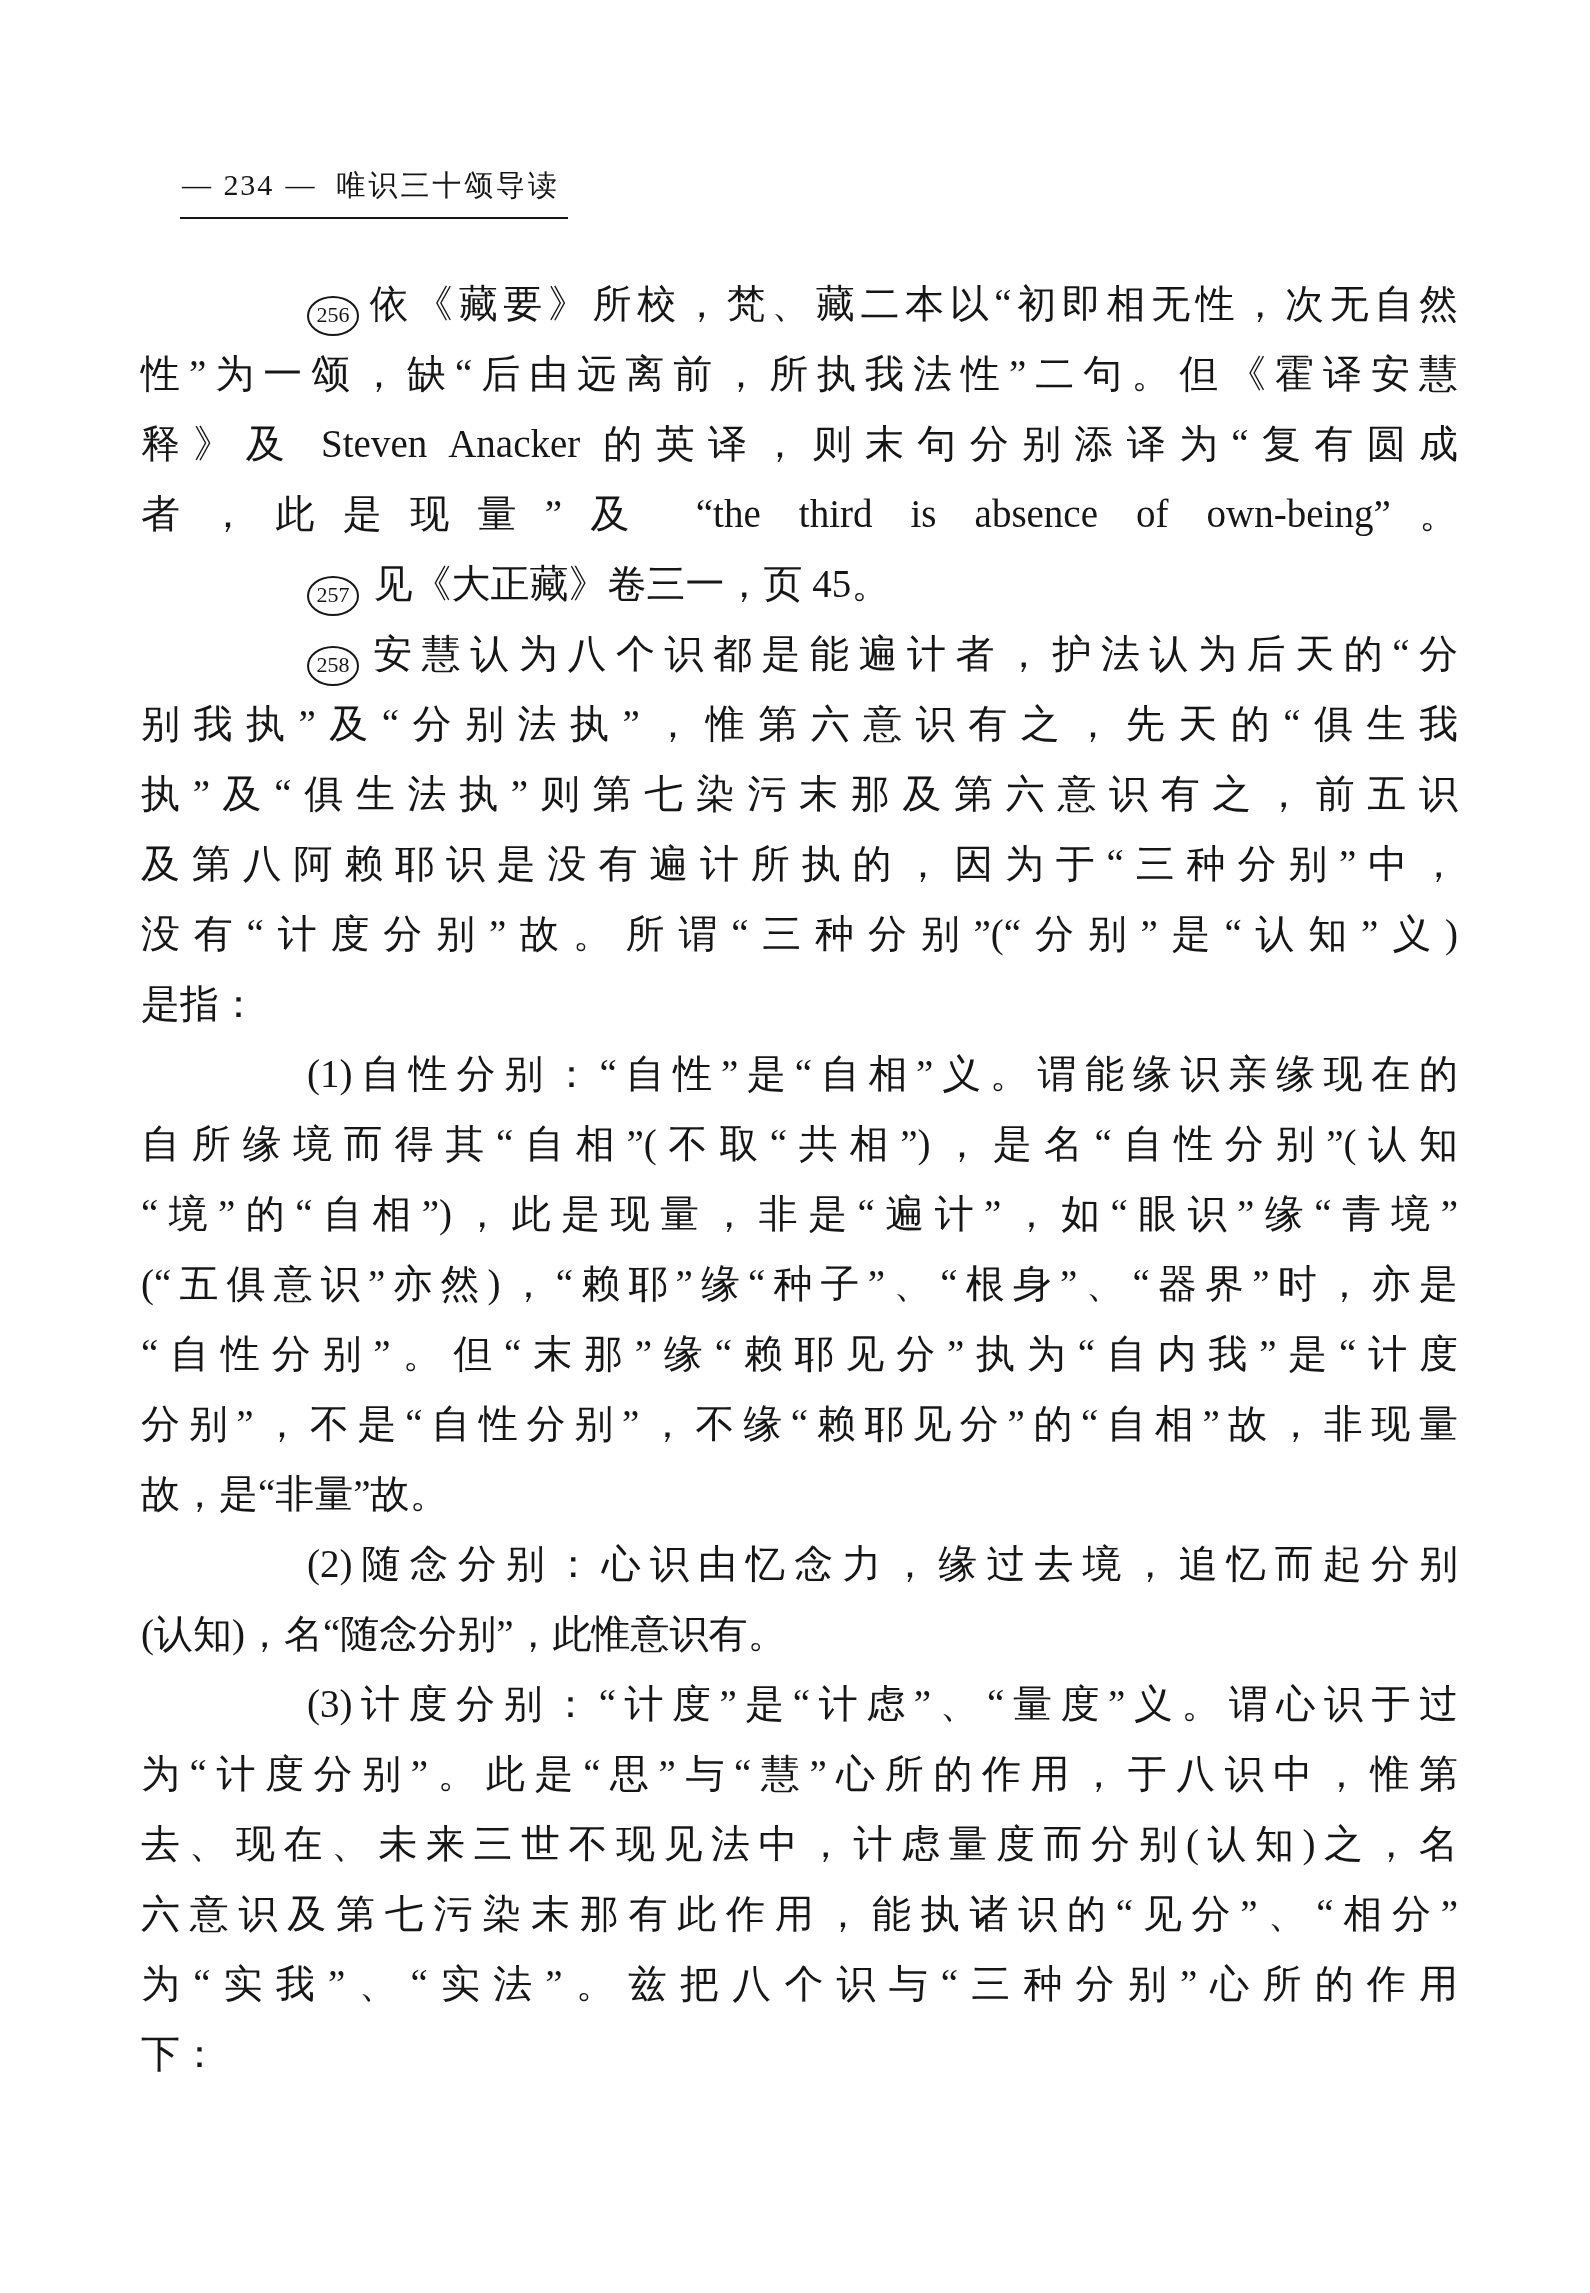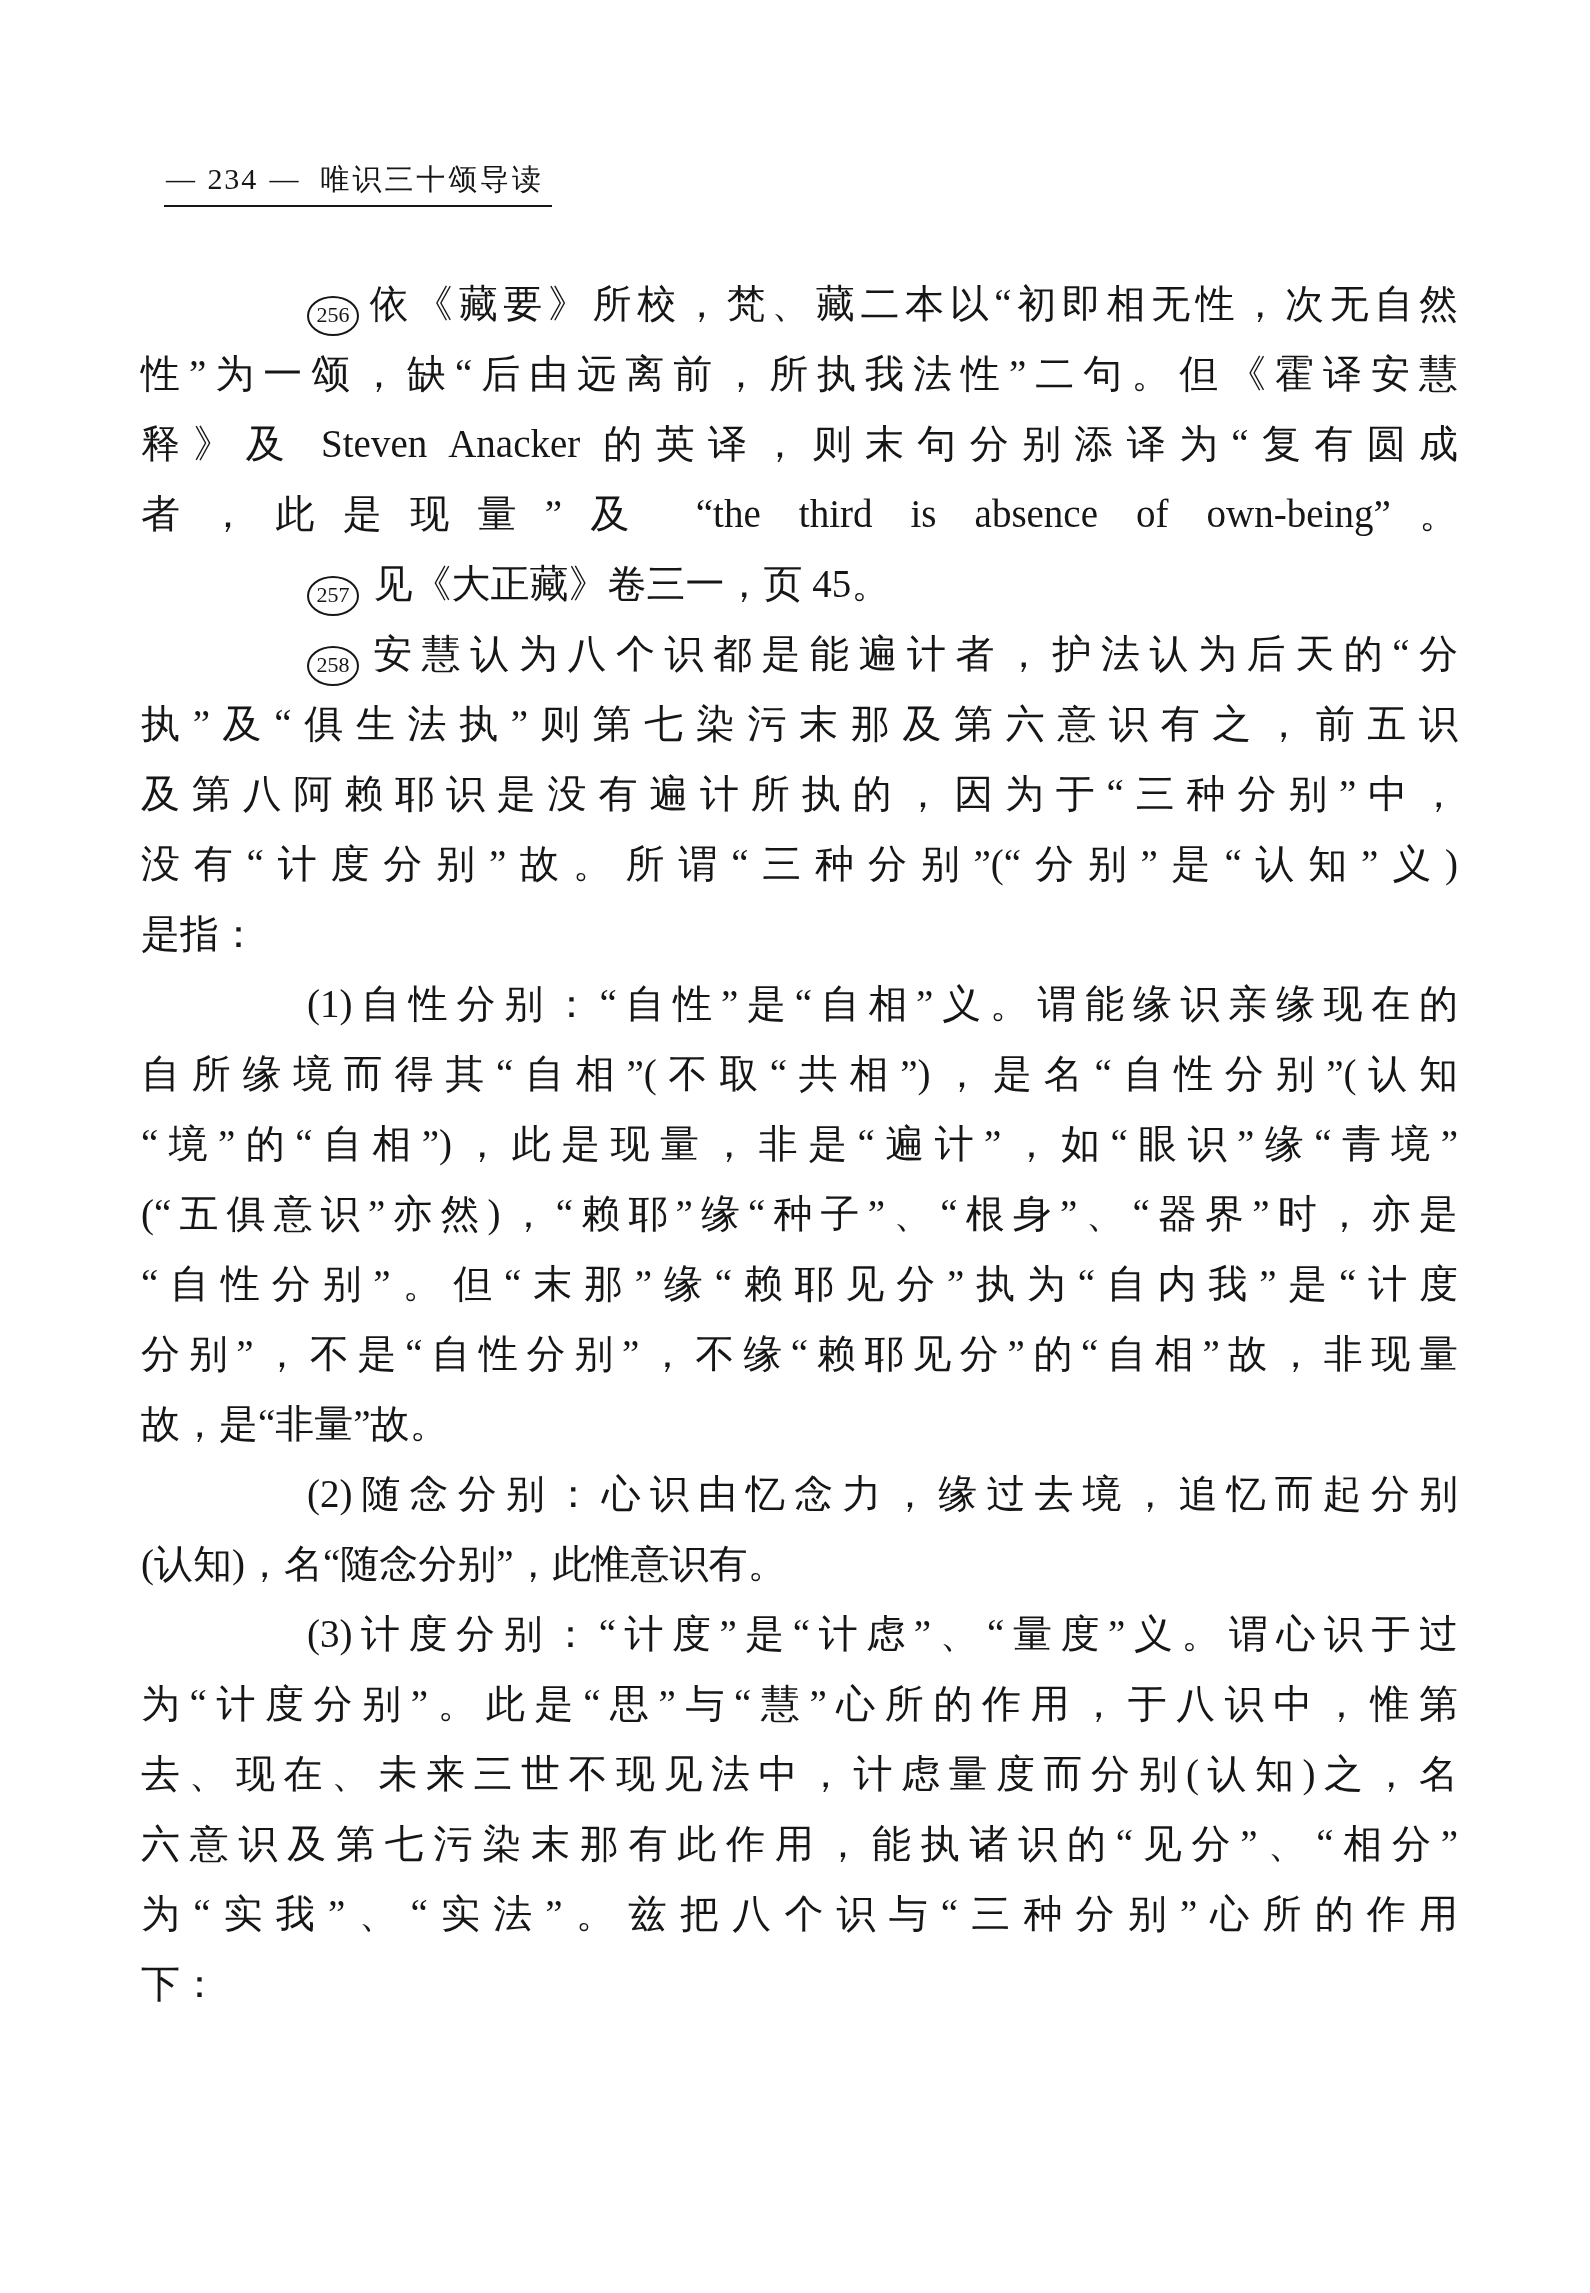--- a/index.html
+++ b/index.html
@@ -12,24 +12,24 @@
     width: 1591px;
     height: 2293px;
     margin: 0 auto;
     background: #ffffff;
     color: #161616;
     font-family: "Liberation Serif", "DejaVu Serif", serif;
     overflow: hidden;
   }
   .running-head {
     position: absolute;
-    left: 164px;
+    left: 180px;
     top: 163px;
     font-size: 29px;
-    line-height: 32px;
+    line-height: 44px;
     padding: 0 7.6px 9.6px 1.9px;
     border-bottom: 2.9px solid #161616;
     letter-spacing: 1px;
     white-space: nowrap;
   }
   .running-head .pn {
     margin: 0 11.5px;
     font-size: 30px;
     letter-spacing: 1.9px;
   }
@@ -82,20 +82,21 @@
     <span>—</span><span class="pn">234</span><span>—</span><span class="bt">唯识三十颂导读</span>
   </div>
 
   <div class="body-text" id="lines-container">
       <div class="line indent just"><span class="badge">256</span><span>依《藏要》所校，梵、藏二本以“初即相无性，次无自然</span></div>
       <div class="line just"><span>性”为一颂，缺“后由远离前，所执我法性”二句。但《霍译安慧</span></div>
       <div class="line just"><span>释》及 Steven Anacker 的英译，则末句分别添译为“复有圆成</span></div>
       <div class="line just"><span>者，此是现量”及 “the third is absence of own-being”。</span></div>
       <div class="line indent"><span class="badge">257</span><span> 见《大正藏》卷三一，页 45。</span></div>
       <div class="line indent just"><span class="badge">258</span><span>安慧认为八个识都是能遍计者，护法认为后天的“分</span></div>
+      <div class="line just"><span>别我执”及“分别法执”，惟第六意识有之，先天的“俱生我</span></div>
       <div class="line just"><span>执”及“俱生法执”则第七染污末那及第六意识有之，前五识</span></div>
       <div class="line just"><span>及第八阿赖耶识是没有遍计所执的，因为于“三种分别”中，</span></div>
       <div class="line just"><span>没有“计度分别”故。所谓“三种分别”(“分别”是“认知”义)</span></div>
       <div class="line"><span>是指：</span></div>
       <div class="line indent just"><span>(1)自性分别：“自性”是“自相”义。谓能缘识亲缘现在的</span></div>
       <div class="line just"><span>自所缘境而得其“自相”(不取“共相”)，是名“自性分别”(认知</span></div>
       <div class="line just"><span>“境”的“自相”)，此是现量，非是“遍计”，如“眼识”缘“青境”</span></div>
       <div class="line just"><span>(“五俱意识”亦然)，“赖耶”缘“种子”、“根身”、“器界”时，亦是</span></div>
       <div class="line just"><span>“自性分别”。但“末那”缘“赖耶见分”执为“自内我”是“计度</span></div>
       <div class="line just"><span>分别”，不是“自性分别”，不缘“赖耶见分”的“自相”故，非现量</span></div>

